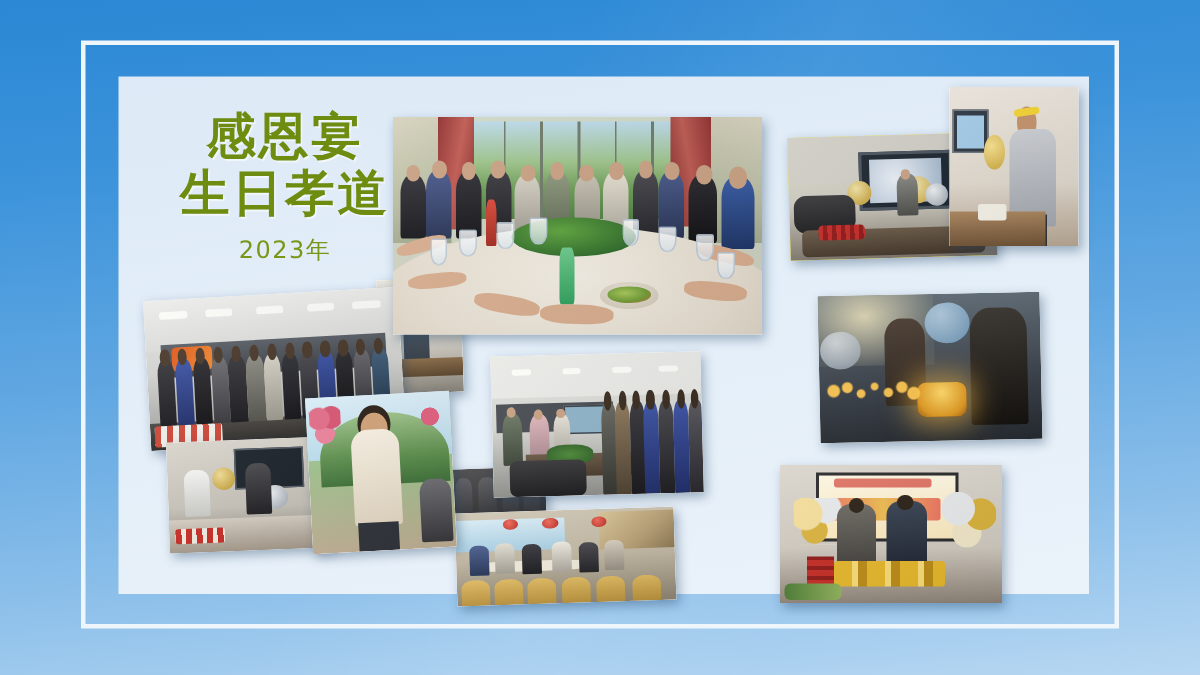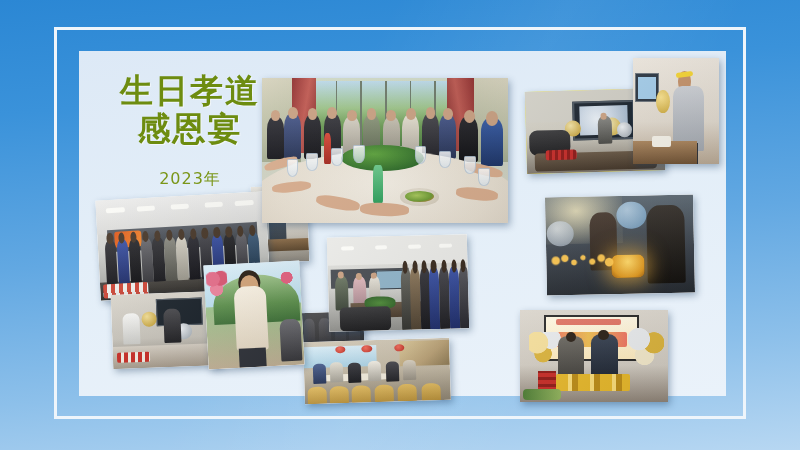--- a/index.html
+++ b/index.html
@@ -61,21 +61,21 @@
     font-family: "DejaVu Sans", "Liberation Sans", sans-serif;
     font-weight: bold;
     font-size: 33px;
     line-height: 38px;
     letter-spacing: 2px;
     color: #6d8c10;
     text-shadow: 1px 1px 0 rgba(255,255,255,0.55);
     white-space: nowrap;
   }
   .title-year {
-    margin-top: 21px;
+    margin-top: 9px;
     font-family: "DejaVu Sans", "Liberation Sans", sans-serif;
     font-size: 16px;
     color: #7a9618;
     letter-spacing: 1px;
   }
 
   
   .photo {
     position: absolute;
     background: #ffffff;
@@ -560,22 +560,22 @@
 <body>
 
 <div id="slide">
 
   <div class="bg-sheen"></div>
 
   <div class="frame-outline"></div>
   <div class="inner-panel"></div>
 
   <div class="title-block">
+    <div class="title-line">感恩宴</div>
     <div class="title-line">生日孝道</div>
-    <div class="title-line">感恩宴</div>
     <div class="title-year">2023年</div>
   </div>
 
   <div class="photo ph-pad4" style="left:98px; top:196px; width:170px; height:100px; transform: rotate(-3.2deg); z-index:12;">
     <div class="inner">
       <div class="scene s-group">
         <div class="ceiling"></div>
         <div class="panellight" style="left:6%"></div>
         <div class="panellight" style="left:24%"></div>
         <div class="panellight" style="left:44%"></div>

